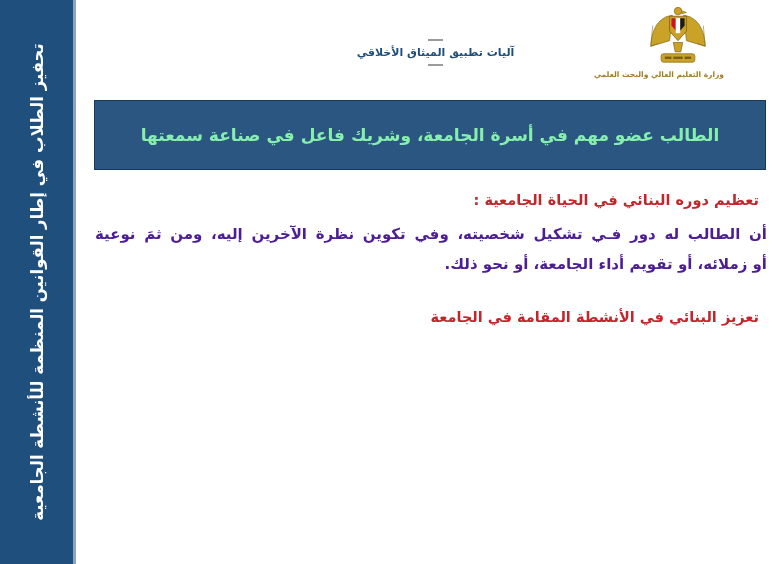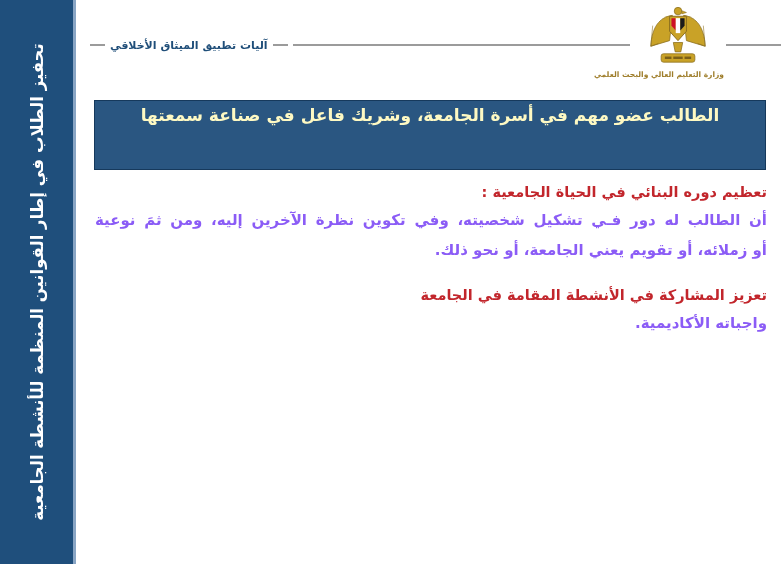--- a/index.html
+++ b/index.html
@@ -14,55 +14,55 @@
   }
   .side-band-text{
     position:absolute;left:50%;top:50%;
     transform:translate(-50%,-50%) rotate(-90deg);
     white-space:nowrap;direction:rtl;
     color:#ffffff;font-weight:bold;font-size:16.5px;letter-spacing:.5px;
   }
   
   .top-rule{
     position:absolute;top:39px;left:90px;right:0;height:12px;
-    display:flex;align-items:center;gap:5px;z-index:1;
+    display:flex;align-items:center;gap:5px;z-index:1;flex-direction:column;
   }
   .rule-dash{width:15px;height:2px;background:#9B9B9B;flex:0 0 auto;}
   .top-label{
     color:#1F4E79;font-size:11px;font-weight:bold;direction:rtl;
     white-space:nowrap;flex:0 0 auto;
   }
   .rule-line{flex:1 1 auto;height:2px;background:#9B9B9B;}
   
   .emblem{
     position:absolute;left:630px;top:3px;width:92px;z-index:2;
     background:#ffffff;text-align:center;padding:2px 2px 1px 2px;
   }
   .ministry-name{
     display:block;margin-top:1px;color:#9E7D2A;font-weight:bold;
     font-size:7.5px;line-height:9px;direction:rtl;white-space:nowrap;text-align:center;
   }
   
   .title-box{
     position:absolute;left:94px;top:100px;width:670px;height:68px;
     background:#2A5681;border:1px solid #16395C;
-    display:flex;justify-content:center;
-    text-align:center;direction:rtl;color:#fef9c3;
+    display:flex;flex-direction:column;justify-content:center;
+    text-align:center;direction:rtl;color:#86efac;
     font-weight:bold;font-size:17px;line-height:29px;
   }
   
   .content{
     position:absolute;left:95px;top:181px;width:672px;direction:rtl;
     font-weight:bold;
   }
   .sec-heading{
-    color:#C2262C;font-size:14.5px;line-height:22px;text-align:right;margin:0;
+    color:#C2262C;font-size:14.5px;line-height:22px;text-align:right;margin:8px;
   }
   .para{
-    color:#8b5cf6;font-size:15px;line-height:30px;margin:2px 0 0 0;
+    color:#4c1d95;font-size:15px;line-height:30px;margin:2px 0 0 0;
   }
   .para .line{text-align:justify;text-align-last:justify;}
   .para .line:last-child{text-align-last:right;}
   .sec-gap{height:19px;}
 </style>
 </head>
 <body>
 
 <div class="slide">
 
@@ -109,25 +109,24 @@
   <div class="title-box">
     <div>الطالب عضو مهم في أسرة الجامعة، وشريك فاعل في صناعة سمعتها</div>
   </div>
 
   <div class="content">
 
     <div class="sec-heading">تعظيم دوره البنائي في الحياة الجامعية :</div>
 
     <div class="para">
         <div class="line">أن الطالب له دور فـي تشكيل شخصيته، وفي تكوين نظرة الآخرين إليه، ومن ثمَ نوعية</div>
-        <div class="line">أو زملائه، أو تقويم يعني الجامعة، أو نحو ذلك.</div>
+        <div class="line">أو زملائه، أو تقويم أداء الجامعة، أو نحو ذلك.</div>
       </div>
 
     <div class="sec-gap"></div>
 
-    <div class="sec-heading">تعزيز المشاركة في الأنشطة المقامة في الجامعة</div>
+    <div class="sec-heading">تعزيز البنائي في الأنشطة المقامة في الجامعة</div>
 
     <div class="para">
-        <div class="line">واجباته الأكاديمية.</div>
       </div>
 
   </div>
 </div>
 
 </body></html>

